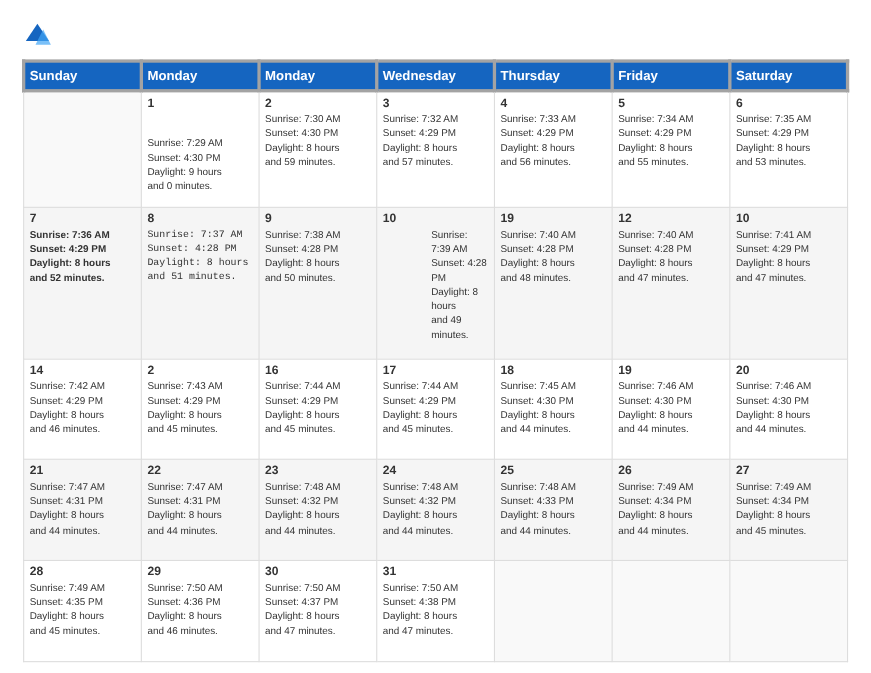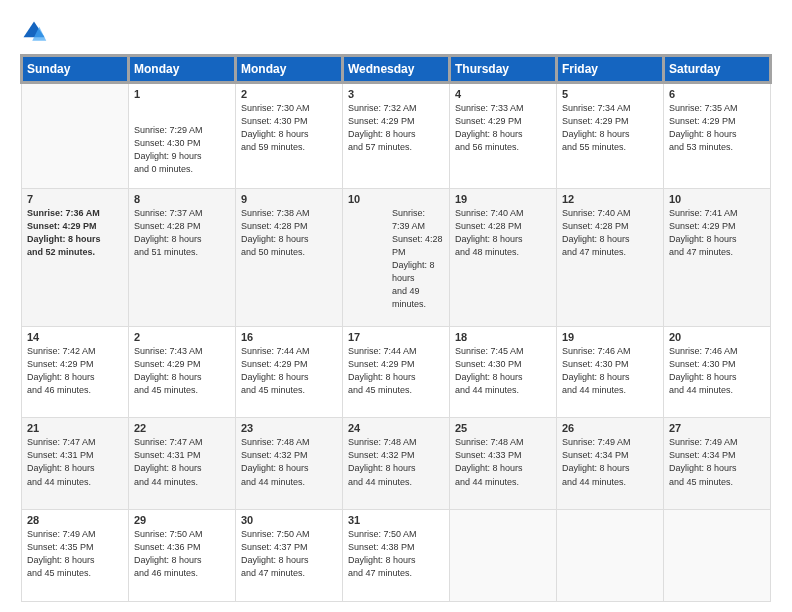--- a/index.html
+++ b/index.html
@@ -179,21 +179,21 @@
         <tr>
           <td>
             <span class="day-num">7</span>
             <div class="day-info" style="white-space: pre-line; font-weight: bold;">Sunrise: 7:36 AM
 Sunset: 4:29 PM
 Daylight: 8 hours
 and 52 minutes.</div>
           </td>
           <td>
             <span class="day-num">8</span>
-            <div class="day-info" style="white-space: pre-line;">Sunrise: 7:37 AM
+            <div class="day-info" style="white-space: pre-line; font-family: Liberation Mono, monospace;">Sunrise: 7:37 AM
 Sunset: 4:28 PM
 Daylight: 8 hours
 and 51 minutes.</div>
           </td>
           <td>
             <span class="day-num">9</span>
             <div class="day-info" style="white-space: pre-line;">Sunrise: 7:38 AM
 Sunset: 4:28 PM
 Daylight: 8 hours
 and 50 minutes.</div>

